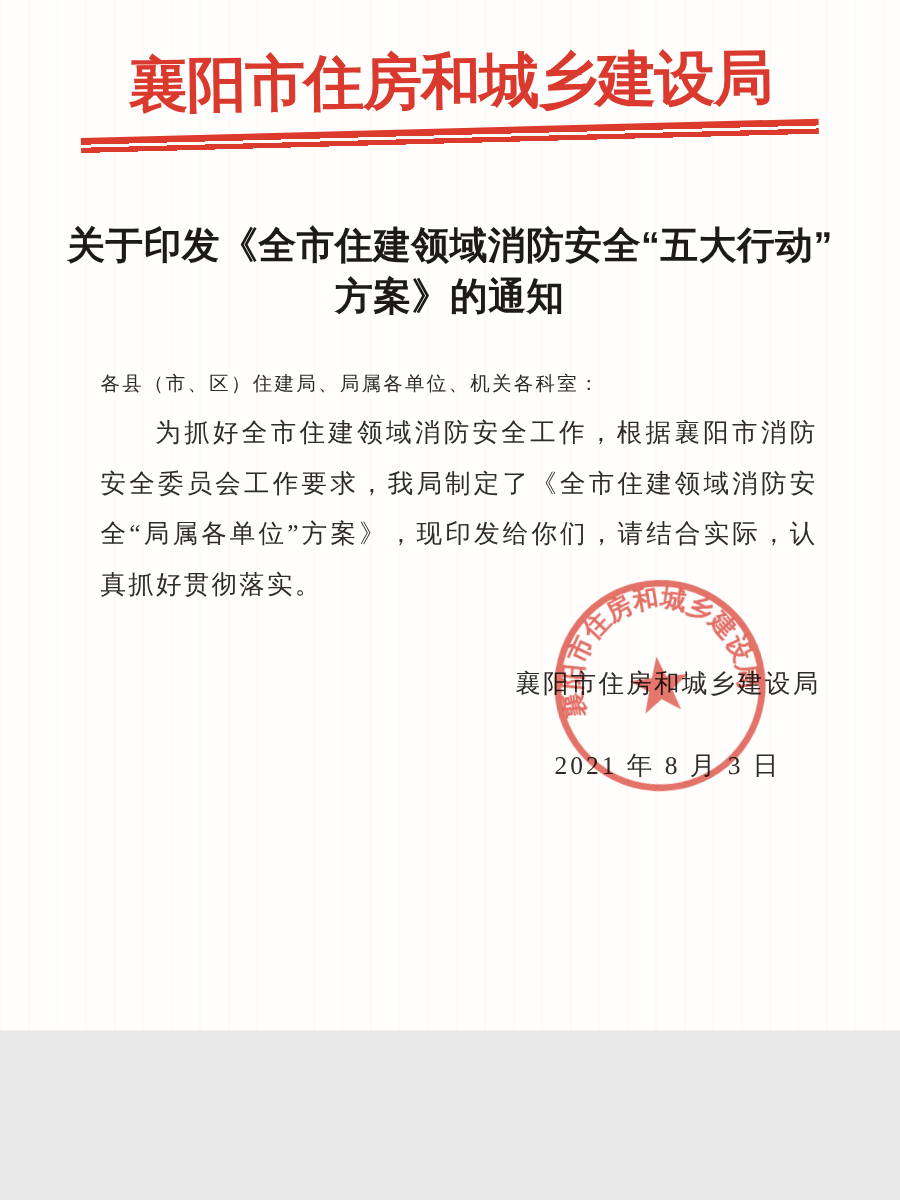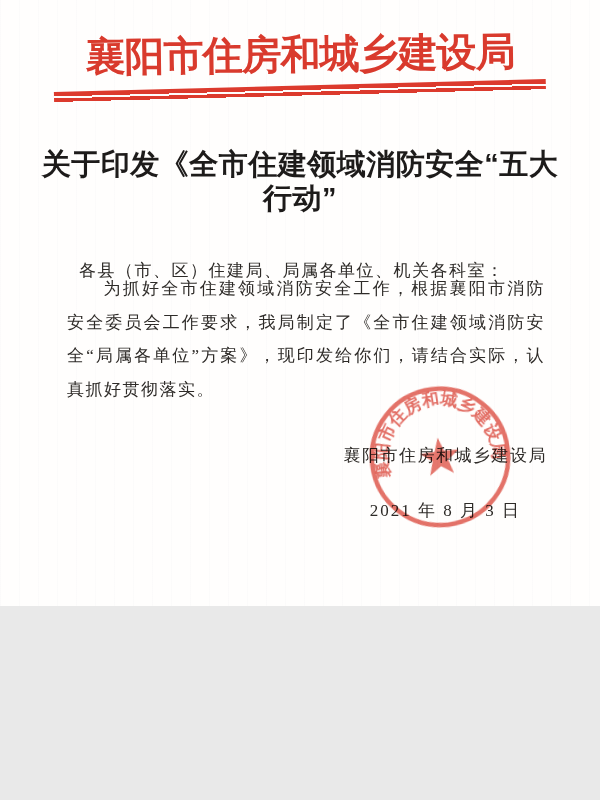--- a/index.html
+++ b/index.html
@@ -3,21 +3,21 @@
 <meta charset="utf-8">
 <style>
   html,body{margin:0;padding:0;}
   body{
     width:600px;height:800px;
     background:#e9e9e9;
     font-family:"Liberation Serif", serif;
   }
   .page{
     position:relative;
-    width:600px;height:606px;
+    width:600px;height:687px;
     background:#fffefd;
     background-image:repeating-linear-gradient(90deg,
       rgba(175,180,195,0.045) 0 1px, transparent 1px 19px);
     overflow:hidden;
     color:#2e2b28;
   }
   
   .org-header{
     position:absolute;
     top:27px;left:0;right:0;
@@ -43,33 +43,33 @@
       #dc3a2d 0 3px, transparent 3px 4.5px, #dc3a2d 4.5px 7.5px, transparent 7.5px);
     transform:rotate(-1.1deg);
   }
   
   .doc-title{
     position:absolute;
     top:147px;left:28px;right:28px;
     margin:0;
     text-align:center;
     font-family:"Liberation Sans", sans-serif;
-    font-size:29px;
+    font-size:25px;
     font-weight:bold;
     line-height:34px;
     color:#1d1b1a;
     letter-spacing:0.5px;
   }
   .doc-title span{display:block;}
   
   .salutation{
     position:absolute;
     top:247px;left:67px;right:55px;
-    margin:12px;
-    font-size:17px;
+    margin:0;
+    font-size:13px;
     letter-spacing:1.5px;
     color:#2e2b28;
     white-space:nowrap;
   }
   .body-para{
     position:absolute;
     top:272px;left:67px;right:55px;
     margin:0;
     font-size:17px;
     line-height:33.5px;
@@ -121,20 +121,21 @@
 <body>
 
 <div class="page">
 
   <div class="org-header">襄阳市住房和城乡建设局</div>
 
   <div class="rule rule-top"></div>
 
   <h1 class="doc-title">
     <span>关于印发《全市住建领域消防安全“五大行动”</span>
+    <span>方案》的通知</span>
   </h1>
 
   <p class="salutation">各县（市、区）住建局、局属各单位、机关各科室：</p>
 
   <p class="body-para">为抓好全市住建领域消防安全工作，根据襄阳市消防安全委员会工作要求，我局制定了《全市住建领域消防安全“局属各单位”方案》，现印发给你们，请结合实际，认真抓好贯彻落实。</p>
 
   <div class="signature">
     <div class="sig-name">襄阳市住房和城乡建设局</div>
     <div class="sig-date">2021 年 8 月 3 日</div>
   </div>

